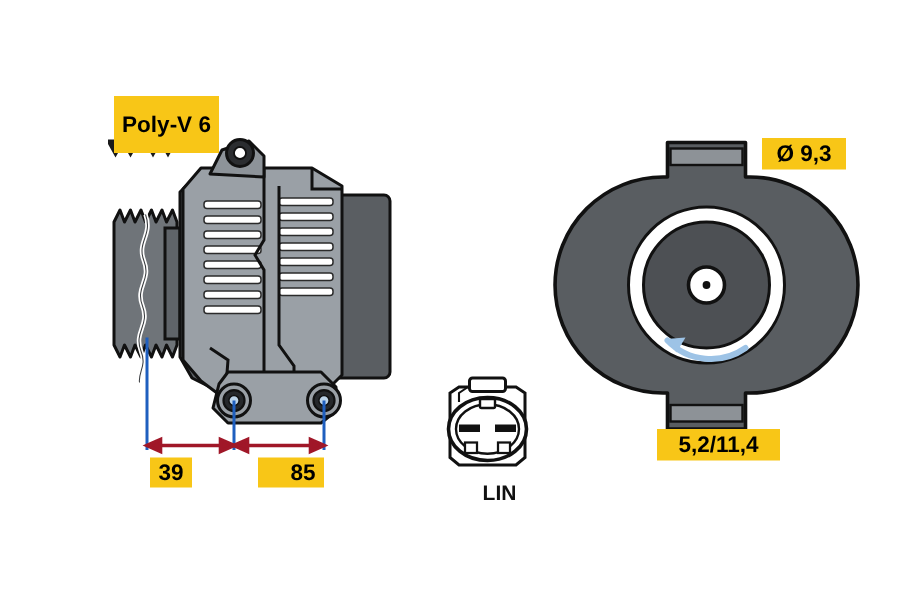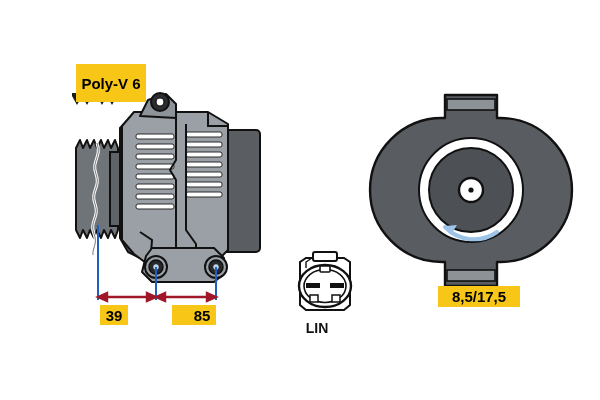--- a/index.html
+++ b/index.html
@@ -156,18 +156,19 @@
 </svg>
 
 <div class="lbl lbl-yellow" style="left:76px;top:64px;width:70px;height:38px;font-size:15px;">Poly-V 6</div>
 
 
 
 <div class="lbl lbl-yellow" style="left:100px;top:305px;width:28px;height:20px;font-size:15px;">39</div>
 
 <div class="lbl lbl-yellow" style="left:172px;top:305px;width:28px;height:20px;font-size:15px;padding-left:16px;">85</div>
 
-<div class="lbl plain" style="left:295px;top:320px;width:44px;height:16px;font-size:14px;">LIN</div>
+<div class="lbl plain" style="left:311px;top:320px;width:44px;height:16px;font-size:14px;">LIN</div>
 
+<div class="lbl lbl-yellow" style="left:508px;top:92px;width:56px;height:21px;font-size:15px;">Ø 9,3</div>
 
-<div class="lbl lbl-yellow" style="left:438px;top:286px;width:82px;height:21px;font-size:15px;">8,5/17,5</div>
+<div class="lbl lbl-yellow" style="left:438px;top:286px;width:82px;height:21px;font-size:15px;">5,2/11,4</div>
 
 </div>
 
 </body></html>

